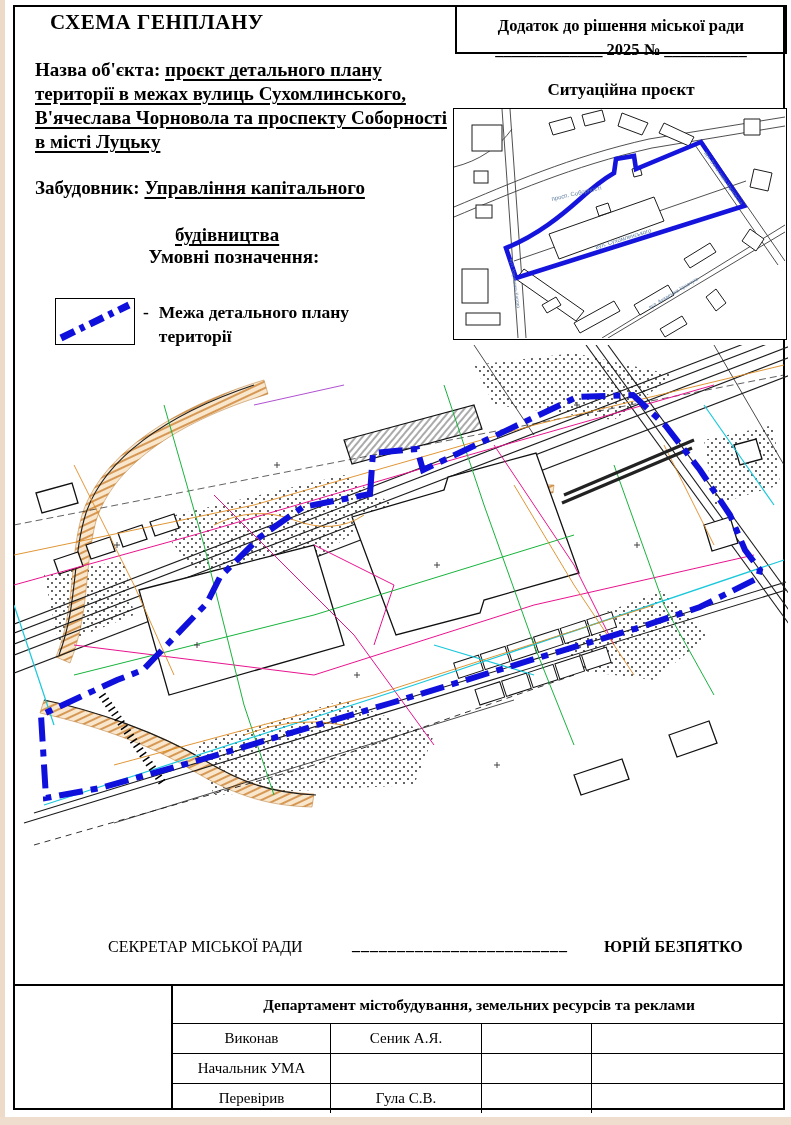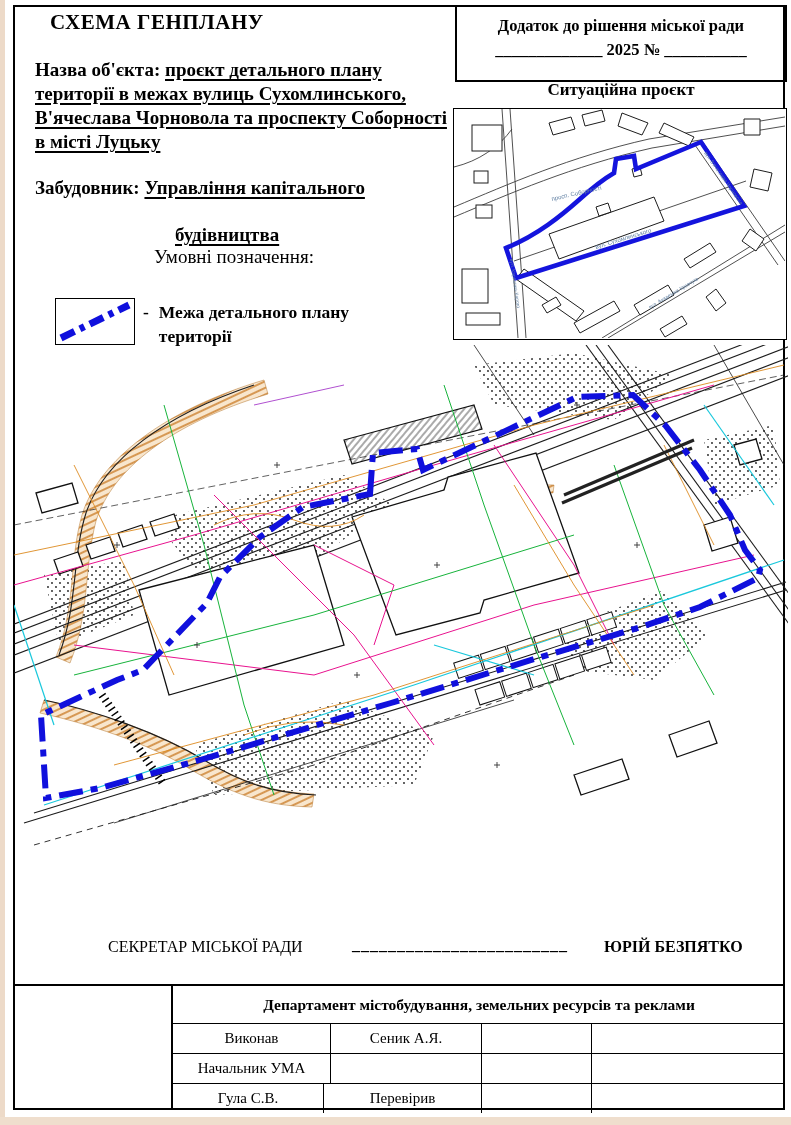--- a/index.html
+++ b/index.html
@@ -8,28 +8,28 @@
     background:#ffffff;color:#000;
     font-family:"Liberation Serif","DejaVu Serif",serif;
   }
   .abs{position:absolute;}
   
   .edge-left{left:0;top:0;width:5px;height:1125px;background:#eddac8;}
   .edge-bottom{left:0;top:1117px;width:791px;height:8px;background:#efdecd;}
   .page-border{left:13px;top:5px;width:772px;height:1105px;border:2px solid #000;box-sizing:border-box;}
   
   .doc-title{left:14px;top:10px;width:440px;text-align:left;font-size:21px;font-weight:bold;letter-spacing:.5px;padding-left:36px;}
-  .annex-box{left:455px;top:5px;width:332px;height:77px;border:2px solid #000;box-sizing:border-box;
+  .annex-box{left:455px;top:5px;width:332px;height:49px;border:2px solid #000;box-sizing:border-box;
     text-align:center;font-size:16.5px;font-weight:bold;padding-top:7px;line-height:1.45;}
   .para{left:35px;width:422px;font-size:19px;font-weight:bold;line-height:1.27;}
   .obj{top:58px;}
   .dev{top:176px;}
   .dev2{left:175px;top:224px;font-size:19px;font-weight:bold;}
   .u{text-decoration:underline;text-underline-offset:3px;text-decoration-thickness:1.5px;}
-  .legend-title{left:14px;top:246px;width:440px;text-align:center;font-size:19px;font-weight:normal;}
+  .legend-title{left:14px;top:246px;width:440px;text-align:center;font-size:19px;font-weight:bold;}
   .legend-swatch{left:55px;top:298px;width:80px;height:47px;border:1.5px solid #000;box-sizing:border-box;background:#fff;}
   .legend-label{left:143px;top:301px;width:260px;font-size:17.5px;font-weight:bold;line-height:1.35;display:flex;gap:10px;}
   .sit-title{left:455px;top:80px;width:332px;text-align:center;font-size:17px;font-weight:bold;}
   .sit-box{left:453px;top:108px;width:334px;height:232px;border:1.5px solid #000;box-sizing:border-box;background:#fff;overflow:hidden;}
   .main-map{left:14px;top:345px;width:774px;height:572px;}
   
   .sig-role{left:108px;top:938px;font-size:16px;font-weight:normal;}
   .sig-line{left:352px;top:936px;font-size:16px;font-weight:bold;letter-spacing:1px;}
   .sig-name{left:604px;top:938px;font-size:16px;font-weight:bold;}
   
@@ -269,19 +269,19 @@
       <div class="cell c-3"></div>
       <div class="cell c-4"></div>
     </div>
     <div class="trow">
       <div class="cell c-role">Начальник УМА</div>
       <div class="cell c-name"></div>
       <div class="cell c-3"></div>
       <div class="cell c-4"></div>
     </div>
     <div class="trow">
+      <div class="cell c-role">Перевірив</div>
       <div class="cell c-name">Гула С.В.</div>
-      <div class="cell c-role">Перевірив</div>
       <div class="cell c-3"></div>
       <div class="cell c-4"></div>
     </div>
   </div>
 </div>
 
 </body></html>

